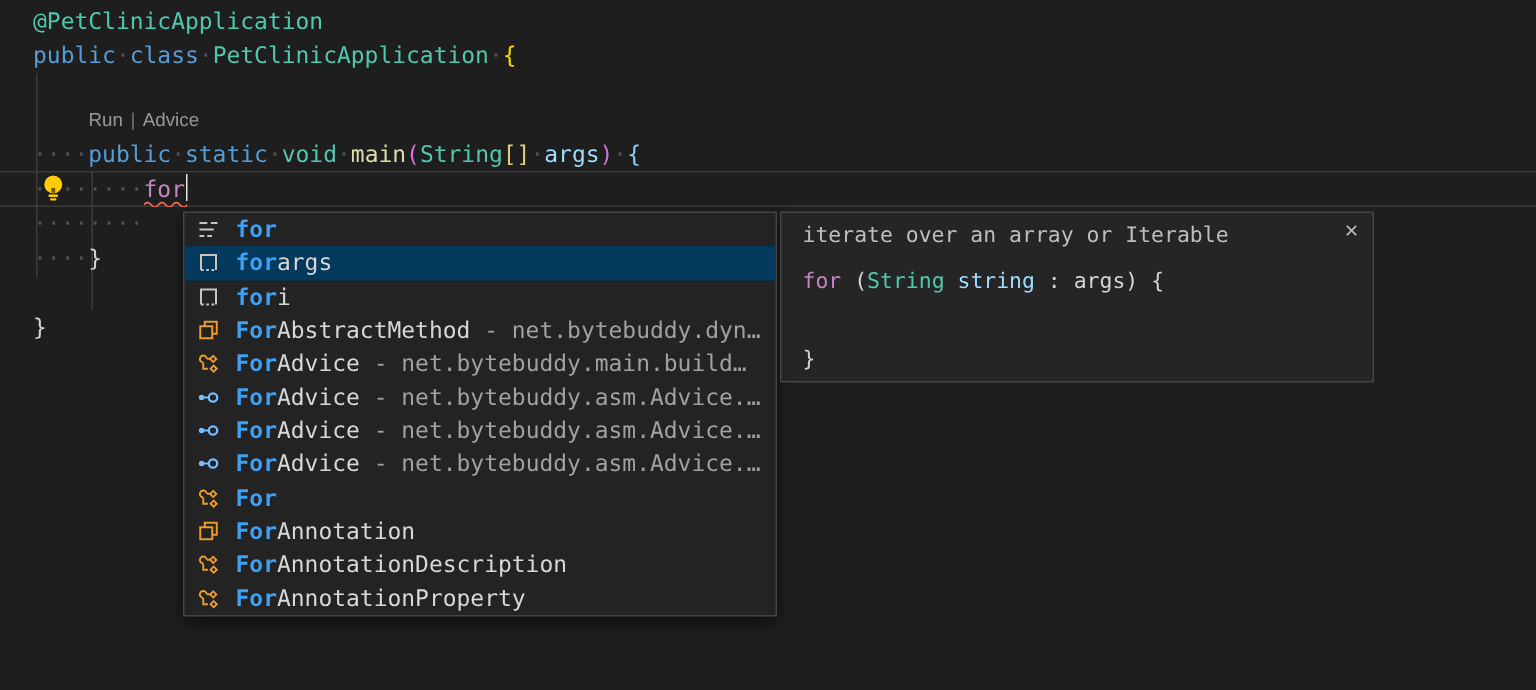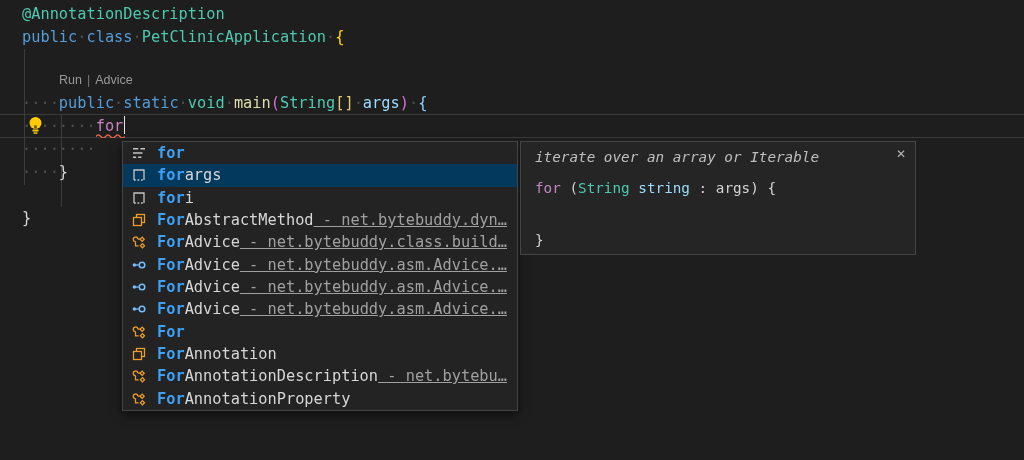--- a/index.html
+++ b/index.html
@@ -39,27 +39,27 @@
     display:flex;flex-direction:column;overflow:hidden;
   }
   .suggest-row{
     height:22.34px;flex:0 0 22.34px;display:flex;align-items:center;
     padding-left:8px;font-size:15.3px;white-space:pre;overflow:hidden;cursor:pointer;
   }
   .suggest-row.selected{background:#04395E;}
   .suggest-row .kind-icon{flex:0 0 16px;width:16px;height:16px;margin-right:10px;}
   .suggest-row .match{color:#3DA1F5;font-weight:bold;}
   .suggest-row .rest{color:#D7D7D7;}
-  .suggest-row .detail{color:#A0A0A0;text-decoration:underline;}
+  .suggest-row .detail{color:#A0A0A0;}
   .docs{
     position:absolute;left:520px;top:141px;width:396px;height:114px;
     background:#252526;border:1px solid #454545;box-sizing:border-box;z-index:5;
   }
   .docs-header{
-    position:absolute;left:14px;top:7px;font-size:14.3px;color:#BEBEBE;white-space:pre;font-style:italic;
+    position:absolute;left:14px;top:7px;font-size:14.3px;color:#BEBEBE;white-space:pre;
   }
   .docs-close{
     position:absolute;right:9px;top:5px;font-size:12px;color:#B8B8B8;
     font-family:"Liberation Sans",sans-serif;cursor:pointer;line-height:14px;
   }
   .docs-code-line{
     position:absolute;left:14px;font-size:14.3px;line-height:20px;white-space:pre;
   }
 </style>
 </head>
@@ -77,21 +77,21 @@
   <div class="lightbulb">
     <svg width="17" height="19" viewBox="0 0 17 19">
       <circle cx="8.5" cy="7" r="6" fill="#FFCC00"></circle>
       <rect x="7.2" y="9.3" width="2.6" height="3.2" fill="#6b5800"></rect>
       <rect x="5.4" y="13.6" width="6.2" height="1.8" rx="0.6" fill="#FFCC00"></rect>
       <rect x="6.4" y="16.2" width="4.2" height="1.5" rx="0.6" fill="#FFCC00"></rect>
     </svg>
   </div>
 
   <div id="code-lines">
-      <div class="code-line" style="top: 3px;"><span class="tok" style="color: rgb(78, 201, 176);">@AnnotationDescription</span></div>
+      <div class="code-line" style="top: 3px;"><span class="tok" style="color: rgb(78, 201, 176);">@PetClinicApplication</span></div>
       <div class="code-line" style="top: 26px;"><span class="tok" style="color: rgb(86, 156, 214);">public</span><span class="tok" style="color: rgb(79, 79, 79);">·</span><span class="tok" style="color: rgb(86, 156, 214);">class</span><span class="tok" style="color: rgb(79, 79, 79);">·</span><span class="tok" style="color: rgb(78, 201, 176);">PetClinicApplication</span><span class="tok" style="color: rgb(79, 79, 79);">·</span><span class="tok" style="color: rgb(255, 215, 0);">{</span></div>
       <div class="code-line" style="top: 92px;"><span class="tok" style="color: rgb(79, 79, 79);">····</span><span class="tok" style="color: rgb(86, 156, 214);">public</span><span class="tok" style="color: rgb(79, 79, 79);">·</span><span class="tok" style="color: rgb(86, 156, 214);">static</span><span class="tok" style="color: rgb(79, 79, 79);">·</span><span class="tok" style="color: rgb(78, 201, 176);">void</span><span class="tok" style="color: rgb(79, 79, 79);">·</span><span class="tok" style="color: rgb(220, 220, 170);">main</span><span class="tok" style="color: rgb(218, 112, 214);">(</span><span class="tok" style="color: rgb(78, 201, 176);">String</span><span class="tok" style="color: rgb(224, 204, 122);">[]</span><span class="tok" style="color: rgb(79, 79, 79);">·</span><span class="tok" style="color: rgb(156, 220, 254);">args</span><span class="tok" style="color: rgb(218, 112, 214);">)</span><span class="tok" style="color: rgb(79, 79, 79);">·</span><span class="tok" style="color: rgb(135, 206, 250);">{</span></div>
       <div class="code-line" style="top: 115px;"><span class="tok" style="color: rgb(79, 79, 79);">········</span><span class="tok" style="color: rgb(197, 134, 192);">for</span><span class="cursor-bar"></span><span class="squiggle" style="left: 8ch; position: absolute;"><svg width="29" height="5" viewBox="0 0 29 5">
             <path d="M0 3.5 q2.4 -3 4.8 0 t4.8 0 t4.8 0 t4.8 0 t4.8 0 t4.8 0" fill="none" stroke="#E0664B" stroke-width="1.3"></path>
           </svg></span></div>
       <div class="code-line" style="top: 138px;"><span class="tok" style="color: rgb(79, 79, 79);">········</span><span class="tok" style="color: #3b82f6; margin-left: 44px;">Spr</span></div>
       <div class="code-line" style="top: 161px;"><span class="tok" style="color: rgb(79, 79, 79);">····</span><span class="tok" style="color: rgb(212, 212, 212);">}</span></div>
       <div class="code-line" style="top: 207px;"><span class="tok" style="color: rgb(212, 212, 212);">}</span></div>
     </div>
 </div>
@@ -121,21 +121,21 @@
           </g>
         </svg></span><span class="match">For</span><span class="rest">AbstractMethod</span><span class="detail"> - net.bytebuddy.dyn…</span></div>
     <div class="suggest-row"><span class="kind-icon"><svg width="16" height="16" viewBox="0 0 16 16">
           <g stroke="#EE9D28" stroke-width="1.25" fill="none">
             <path d="M6.8 5.2a2.3 2.3 0 1 0 -2.3 2.4"></path>
             <path d="M4.5 7.6 V11.8 H7.6"></path>
             <path d="M7 5.2 H9"></path>
             <rect x="9.7" y="3.8" width="2.9" height="2.9" transform="rotate(45 11.15 5.25)"></rect>
             <rect x="10" y="10.3" width="2.9" height="2.9" transform="rotate(45 11.45 11.75)"></rect>
           </g>
-        </svg></span><span class="match">For</span><span class="rest">Advice</span><span class="detail"> - net.bytebuddy.class.build…</span></div>
+        </svg></span><span class="match">For</span><span class="rest">Advice</span><span class="detail"> - net.bytebuddy.main.build…</span></div>
     <div class="suggest-row"><span class="kind-icon"><svg width="16" height="16" viewBox="0 0 16 16">
           <circle cx="3.4" cy="8" r="1.8" fill="#75BEFF"></circle>
           <rect x="4.8" y="7.35" width="3" height="1.3" fill="#75BEFF"></rect>
           <circle cx="11" cy="8" r="2.8" fill="none" stroke="#75BEFF" stroke-width="1.5"></circle>
         </svg></span><span class="match">For</span><span class="rest">Advice</span><span class="detail"> - net.bytebuddy.asm.Advice.…</span></div>
     <div class="suggest-row"><span class="kind-icon"><svg width="16" height="16" viewBox="0 0 16 16">
           <circle cx="3.4" cy="8" r="1.8" fill="#75BEFF"></circle>
           <rect x="4.8" y="7.35" width="3" height="1.3" fill="#75BEFF"></rect>
           <circle cx="11" cy="8" r="2.8" fill="none" stroke="#75BEFF" stroke-width="1.5"></circle>
         </svg></span><span class="match">For</span><span class="rest">Advice</span><span class="detail"> - net.bytebuddy.asm.Advice.…</span></div>
@@ -160,21 +160,21 @@
           </g>
         </svg></span><span class="match">For</span><span class="rest">Annotation</span></div>
     <div class="suggest-row"><span class="kind-icon"><svg width="16" height="16" viewBox="0 0 16 16">
           <g stroke="#EE9D28" stroke-width="1.25" fill="none">
             <path d="M6.8 5.2a2.3 2.3 0 1 0 -2.3 2.4"></path>
             <path d="M4.5 7.6 V11.8 H7.6"></path>
             <path d="M7 5.2 H9"></path>
             <rect x="9.7" y="3.8" width="2.9" height="2.9" transform="rotate(45 11.15 5.25)"></rect>
             <rect x="10" y="10.3" width="2.9" height="2.9" transform="rotate(45 11.45 11.75)"></rect>
           </g>
-        </svg></span><span class="match">For</span><span class="rest">AnnotationDescription</span><span class="detail"> - net.bytebu…</span></div>
+        </svg></span><span class="match">For</span><span class="rest">AnnotationDescription</span></div>
     <div class="suggest-row"><span class="kind-icon"><svg width="16" height="16" viewBox="0 0 16 16">
           <g stroke="#EE9D28" stroke-width="1.25" fill="none">
             <path d="M6.8 5.2a2.3 2.3 0 1 0 -2.3 2.4"></path>
             <path d="M4.5 7.6 V11.8 H7.6"></path>
             <path d="M7 5.2 H9"></path>
             <rect x="9.7" y="3.8" width="2.9" height="2.9" transform="rotate(45 11.15 5.25)"></rect>
             <rect x="10" y="10.3" width="2.9" height="2.9" transform="rotate(45 11.45 11.75)"></rect>
           </g>
         </svg></span><span class="match">For</span><span class="rest">AnnotationProperty</span></div>
   </div>

